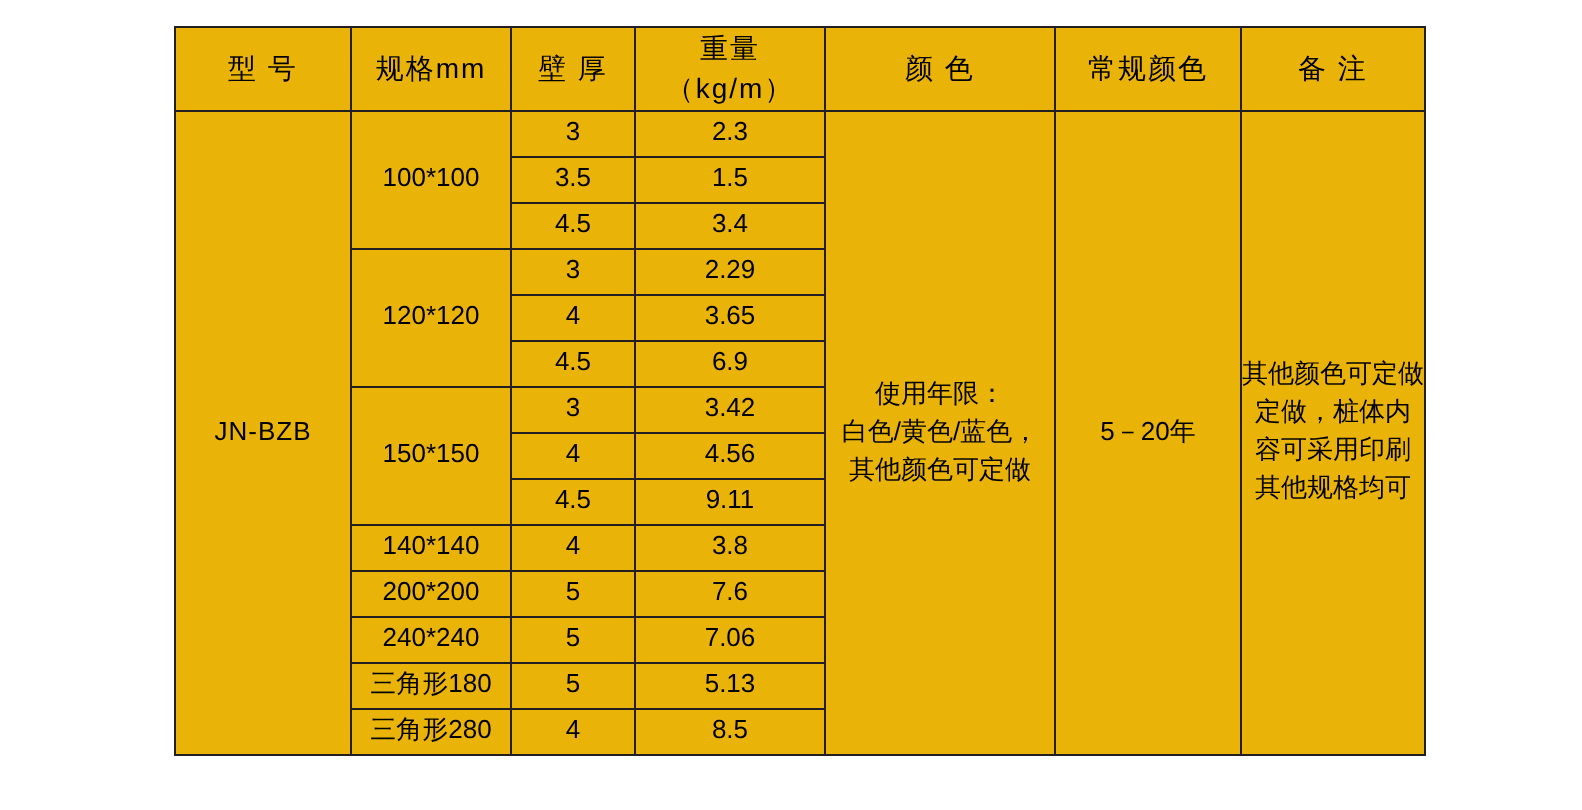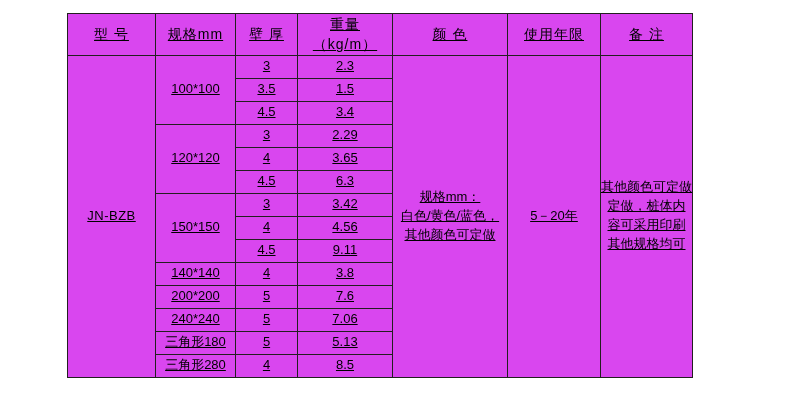--- a/index.html
+++ b/index.html
@@ -15,27 +15,26 @@
     overflow: hidden;
   }
   .sheet {
     position: relative;
     width: 791px;
     height: 405px;
     background: #ffffff;
   }
   table.spec {
     position: absolute;
-    left: 67px;
+    left: 87px;
     top: 13px;
     width: 625px;
     border-collapse: collapse;
     table-layout: fixed;
-    background: #d946ef;
-    text-decoration: underline;
+    background: #eab308;
   }
   table.spec td {
     border: 1px solid #231f20;
     text-align: center;
     vertical-align: middle;
     font-size: 13px;
     color: #000000;
     padding: 0;
     line-height: 1.45;
   }
@@ -84,31 +83,31 @@
       <col class="col-life">
       <col class="col-note">
     </colgroup>
     <tbody>
       <tr class="head">
         <td>型 号</td>
         <td>规格mm</td>
         <td>壁 厚</td>
         <td>重量（kg/m）</td>
         <td>颜 色</td>
-        <td>使用年限</td>
+        <td>常规颜色</td>
         <td>备 注</td>
       </tr>
 
       <tr>
         <td class="model" rowspan="15">JN-BZB</td>
         <td class="size" rowspan="3">100*100</td>
         <td class="thk">3</td>
         <td class="wt">2.3</td>
         <td class="color" rowspan="15">
-          <span class="ln">规格mm：</span>
+          <span class="ln">使用年限：</span>
           <span class="ln">白色/黄色/蓝色，</span>
           <span class="ln">其他颜色可定做</span>
         </td>
         <td class="life" rowspan="15">5－20年</td>
         <td class="note" rowspan="15">
           <span class="ln">其他颜色可定做</span>
           <span class="ln">定做，桩体内</span>
           <span class="ln">容可采用印刷</span>
           <span class="ln">其他规格均可</span>
         </td>
@@ -126,21 +125,21 @@
         <td class="size" rowspan="3">120*120</td>
         <td class="thk">3</td>
         <td class="wt">2.29</td>
       </tr>
       <tr>
         <td class="thk">4</td>
         <td class="wt">3.65</td>
       </tr>
       <tr>
         <td class="thk">4.5</td>
-        <td class="wt">6.3</td>
+        <td class="wt">6.9</td>
       </tr>
 
       <tr>
         <td class="size" rowspan="3">150*150</td>
         <td class="thk">3</td>
         <td class="wt">3.42</td>
       </tr>
       <tr>
         <td class="thk">4</td>
         <td class="wt">4.56</td>

